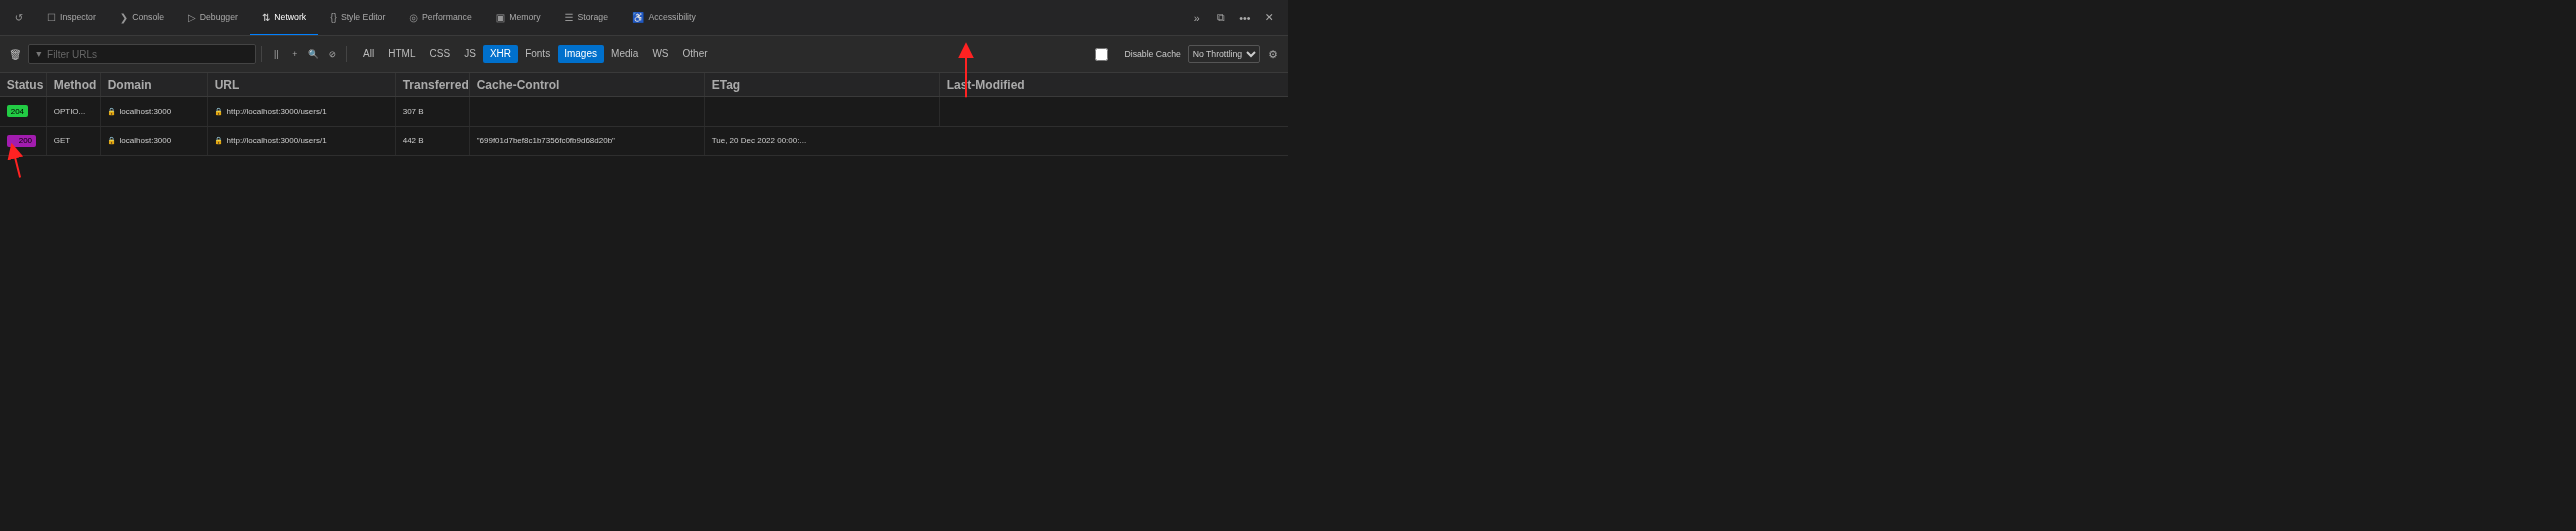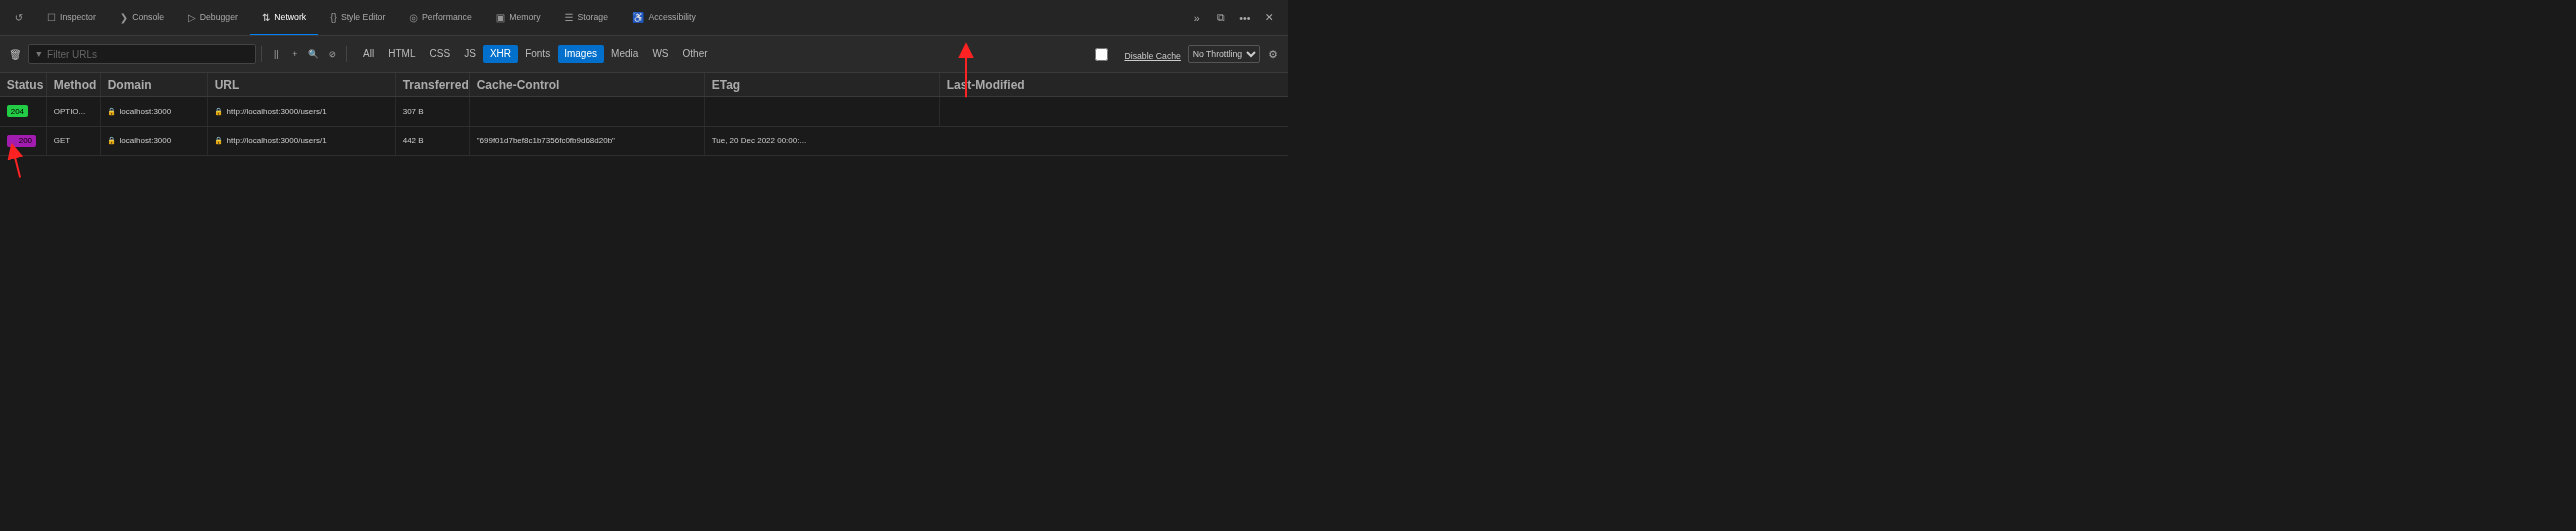--- a/index.html
+++ b/index.html
@@ -151,28 +151,27 @@
       color: #fff;
     }
     .pill.active-images {
       background: #0070cc;
       color: #fff;
     }
 
     
     .disable-cache-wrap {
       display: flex;
-      align-items: flex-end;
+      align-items: center;
       gap: 16px;
       margin-left: 2.7px;
       color: #ccc;
       cursor: pointer;
       font-size: 8.7px;
       white-space: nowrap;
-      text-decoration: underline;
     }
     .disable-cache-wrap input[type=checkbox] { cursor: pointer; }
     .throttling-select {
       background: #2a2a2a;
       color: #ccc;
       border: 0.7px solid #555;
       border-radius: 2px;
       height: 17.4px;
       padding: 0 0;
       font-size: 8.7px;

